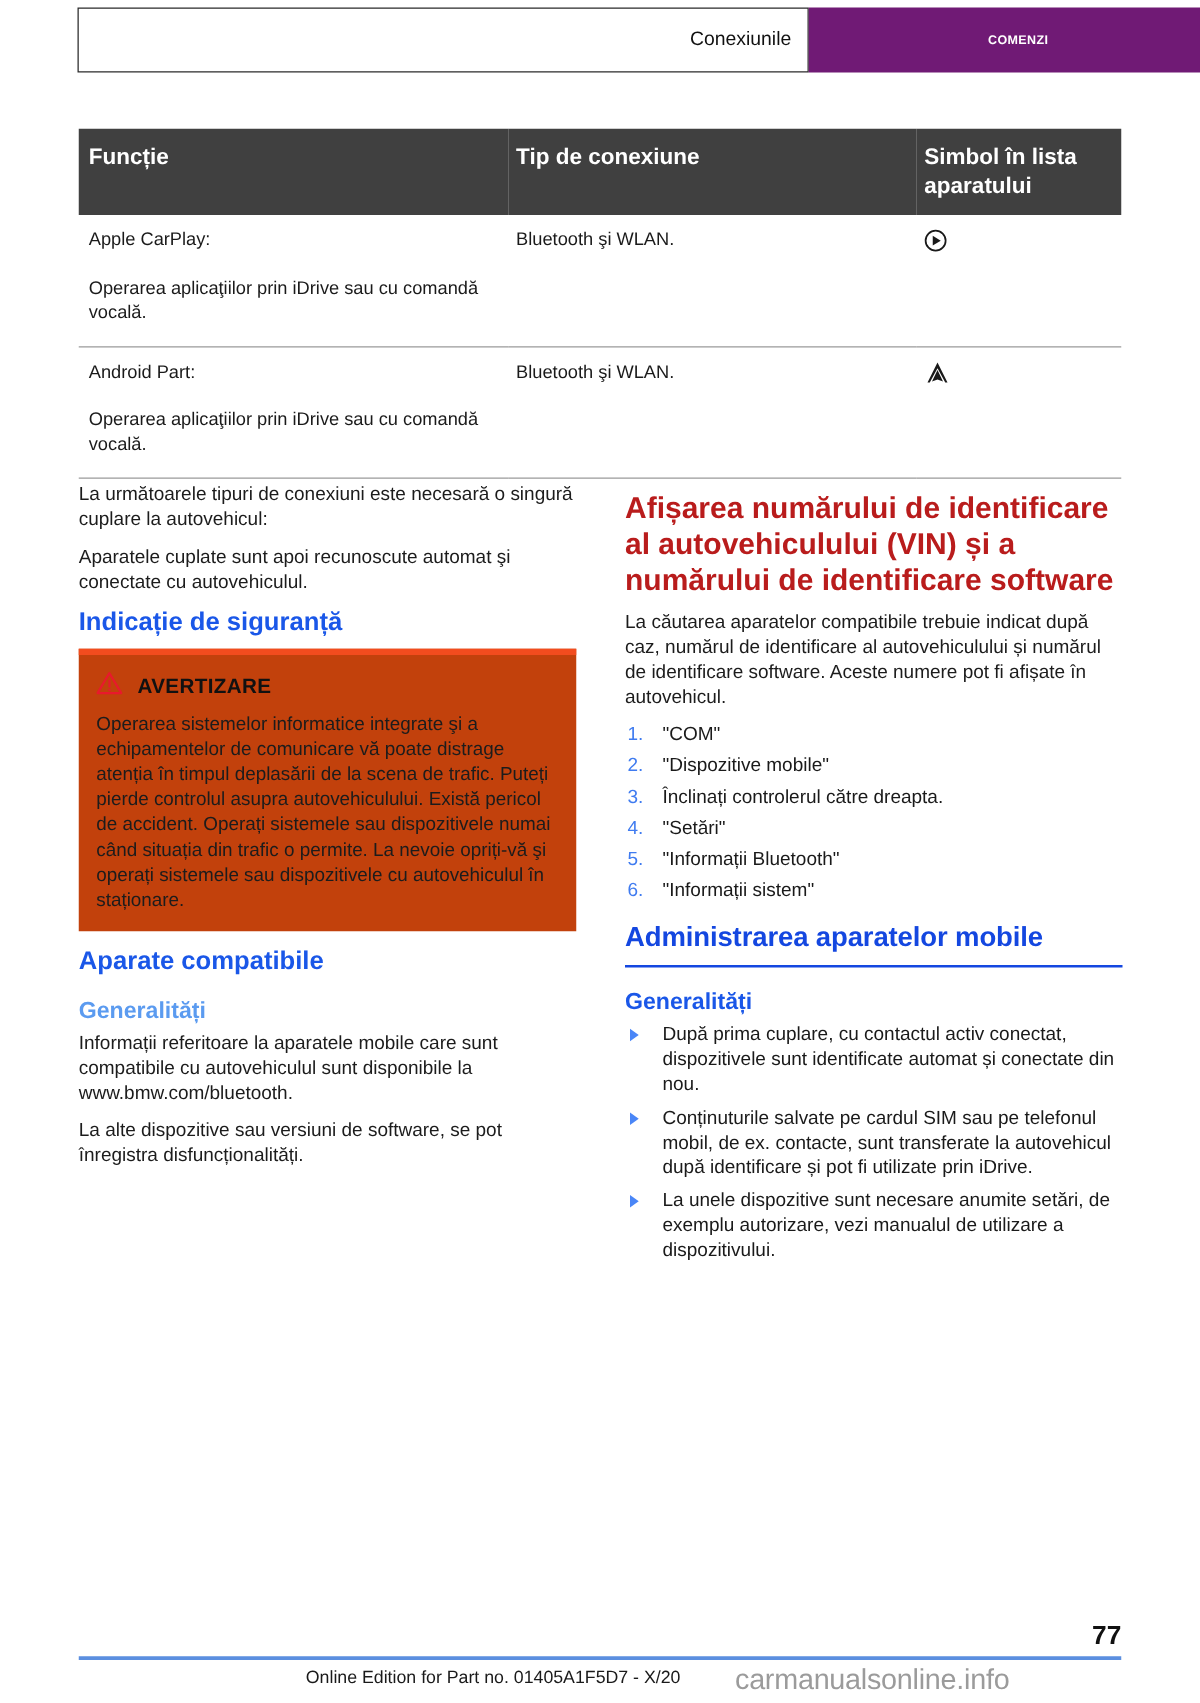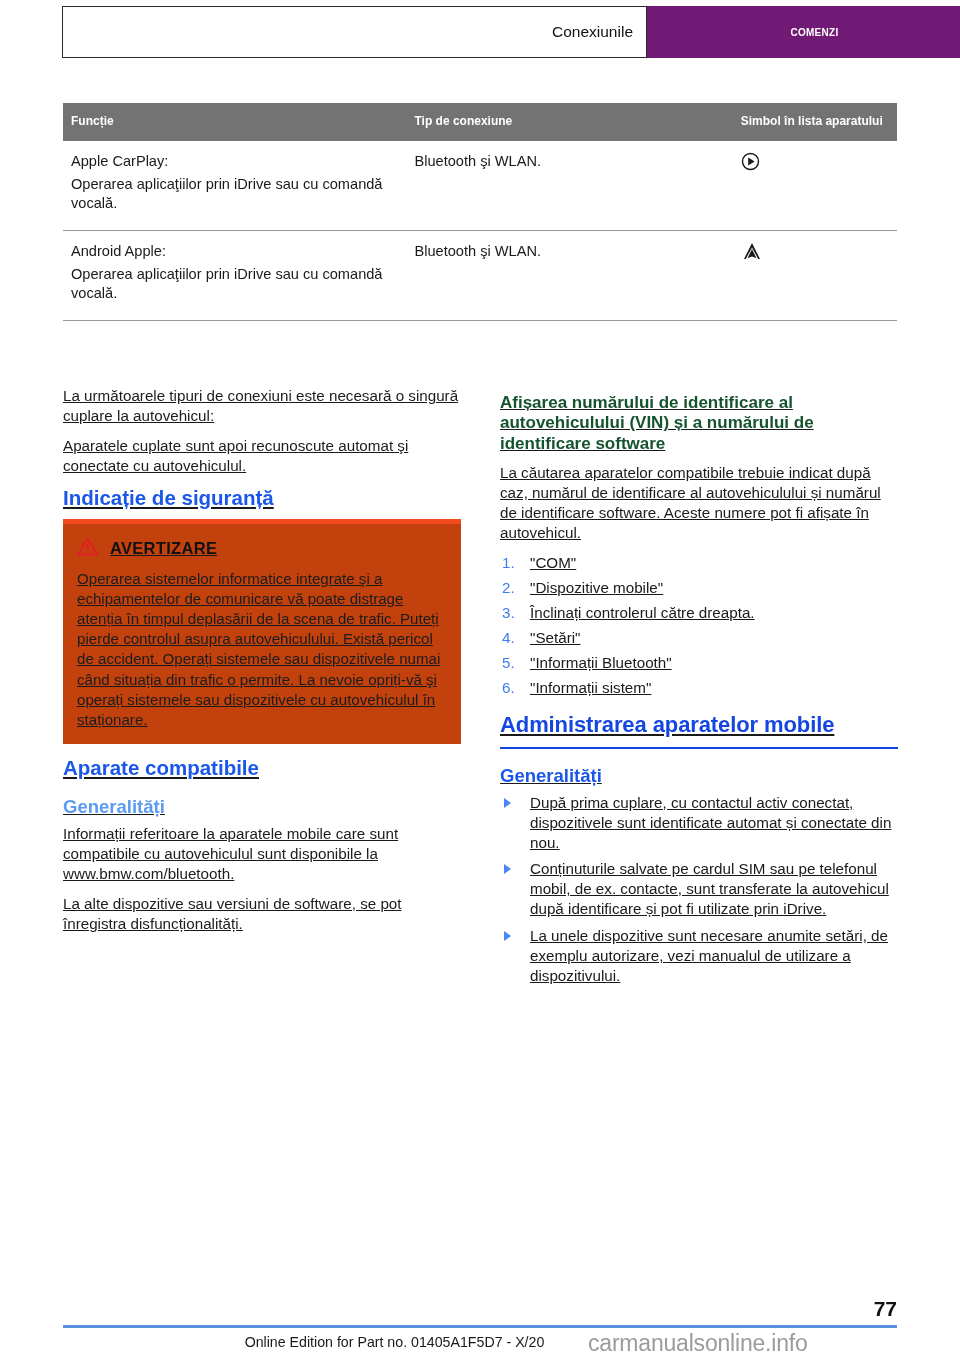--- a/index.html
+++ b/index.html
@@ -53,40 +53,40 @@
   
   .conn-table {
     position: absolute;
     left: 63px;
     top: 103px;
     width: 834px;
     border-collapse: collapse;
     font-size: 14.6px;
   }
   .conn-table thead th {
-    background: #737373;
+    background: #404040;
     color: #ffffff;
     font-weight: bold;
     text-align: left;
     vertical-align: top;
     padding: 11px 6px 12px 6px;
     line-height: 1.28;
-    font-size: 12px;
+    font-size: 18px;
   }
   .conn-table thead th.c1 { width: 348px; padding-left: 8px; }
   .conn-table thead th.c2 { width: 330px; }
   .conn-table thead th.c3 { width: 156px; }
   .conn-table tbody td {
     vertical-align: top;
     padding: 11px 6px 16px 6px;
     border-bottom: 1px solid #9a9a9a;
     line-height: 1.34;
   }
   .conn-table tbody td.c1 { padding-left: 8px; }
-  .cell-sub { margin-top: 3px; }
+  .cell-sub { margin-top: 19px; }
   .sym-cell { text-align: left; padding-left: 8px; }
 
   .icon-carplay {
     display: inline-block;
     width: 19px;
     height: 19px;
     position: relative;
     vertical-align: -3px;
   }
   .icon-carplay svg { display: block; }
@@ -103,21 +103,20 @@
     position: absolute;
     left: 63px;
     top: 386px;
     width: 834px;
     display: flex;
     gap: 39px;
   }
   .col {
     width: 398px;
     flex: 0 0 398px;
-    text-decoration: underline;
   }
 
   p.body {
     margin: 0 0 10px 0;
     font-size: 15.2px;
     line-height: 1.31;
     color: #1c1c1c;
   }
 
   
@@ -181,23 +180,23 @@
   }
   h2.h-blue {
     margin: 7px 0 9px 0;
     font-size: 20.5px;
     line-height: 1.2;
     color: #1a57e8;
     font-weight: bold;
   }
   h2.h-blue-light {
     margin: 7px 0 9px 0;
-    font-size: 17px;
+    font-size: 24px;
     line-height: 1.2;
-    color: #14532d;
+    color: #b91c1c;
     font-weight: bold;
   }
   h3.h-sub {
     margin: 16px 0 6px 0;
     font-size: 18.5px;
     color: #5b9bf0;
     font-weight: bold;
   }
   h3.h-sub-dark {
     margin: 16px 0 6px 0;
@@ -298,21 +297,21 @@
         <span class="icon-carplay">
           <svg width="19" height="19" viewBox="0 0 19 19">
             <circle cx="9.5" cy="9.5" r="8" fill="none" stroke="#1a1a1a" stroke-width="1.4"></circle>
             <polygon points="7.2,5.6 13.6,9.5 7.2,13.4" fill="#1a1a1a"></polygon>
           </svg>
         </span>
       </td>
     </tr>
     <tr>
       <td class="c1">
-        <div>Android Apple:</div>
+        <div>Android Part:</div>
         <div class="cell-sub">Operarea aplicaţiilor prin iDrive sau cu comandă vocală.</div>
       </td>
       <td class="c2">Bluetooth şi WLAN.</td>
       <td class="c3 sym-cell">
         <span class="icon-androidauto">
           <svg width="22" height="20" viewBox="0 0 22 20">
             <polygon points="11,1 19,17 17.2,17 11,5.6 4.8,17 3,17" fill="#1a1a1a"></polygon>
             <polygon points="11,7 15.4,16.2 11,14.6 6.6,16.2" fill="#1a1a1a"></polygon>
           </svg>
         </span>

